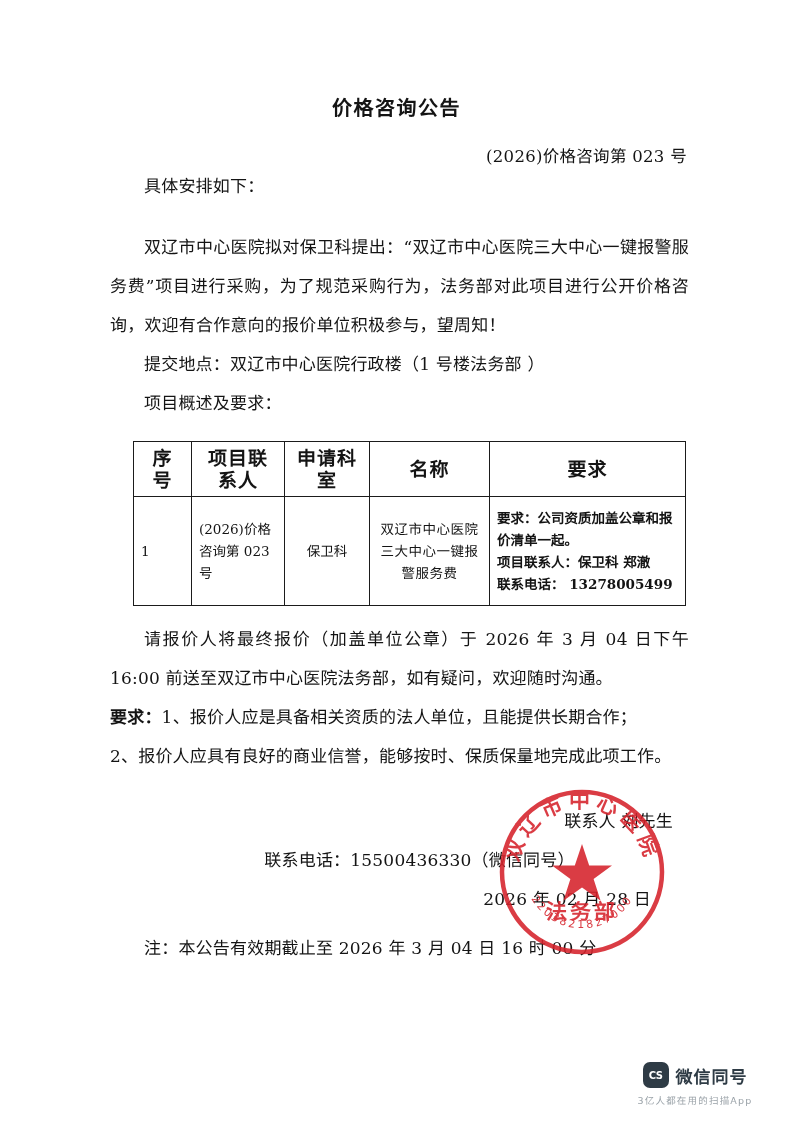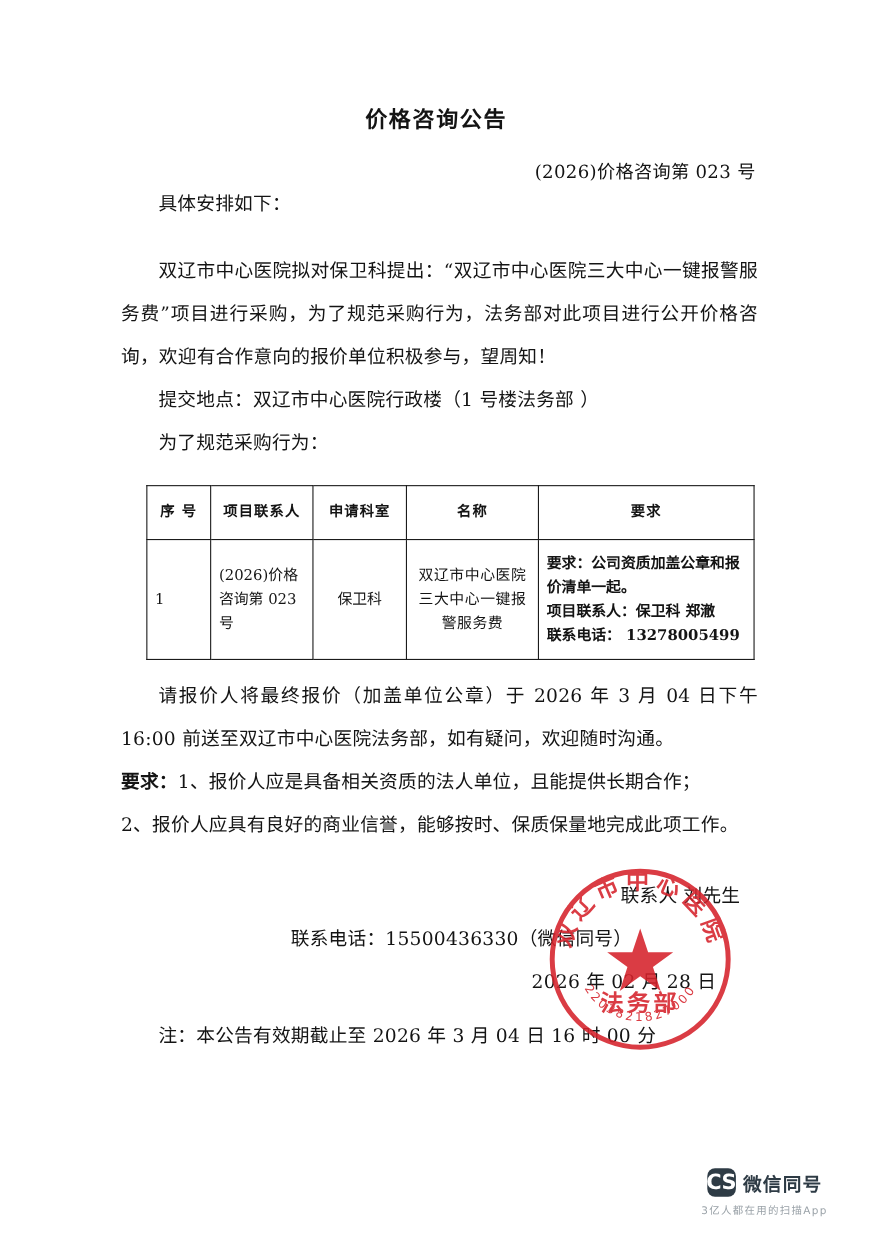--- a/index.html
+++ b/index.html
@@ -84,21 +84,21 @@
     border: 1px solid #1b1b1b;
     padding: 5px 7px;
     font-size: 13.5px;
     vertical-align: middle;
     line-height: 22px;
   }
   table.req-table th {
     text-align: center;
     font-weight: bold;
     height: 38px;
-    font-size: 13px;
+    font-size: 19px;
     letter-spacing: 1px;
   }
   td.c-no      { width: 43px;  text-align: left; padding-left: 9px; font-size: 13px;}
   td.c-code    { width: 78px;  text-align: left; }
   td.c-dept    { width: 70px;  text-align: center; }
   td.c-name    { width: 105px; text-align: center; }
   td.c-req     { text-align: left; font-weight: bold; }
   th.h-no      { width: 43px; }
   th.h-code    { width: 78px; }
   th.h-dept    { width: 70px; }
@@ -186,21 +186,21 @@
   }
   .cs-badge {
     display: inline-flex;
     align-items: center;
     justify-content: center;
     width: 26px;
     height: 26px;
     border-radius: 7px;
     background: #2e3b45;
     color: #ffffff;
-    font-size: 19px;
+    font-size: 10px;
     font-weight: bold;
     font-family: "DejaVu Sans", "Liberation Sans", sans-serif;
     letter-spacing: -0.5px;
   }
   .wm-name {
     font-size: 17px;
     font-weight: bold;
     color: #2e3b45;
     font-family: "DejaVu Sans", "Liberation Sans", sans-serif;
     letter-spacing: 1px;
@@ -219,21 +219,21 @@
 <div class="page">
 
   <h1 class="doc-title">价格咨询公告</h1>
 
   <div class="doc-number">(2026)价格咨询第 023 号</div>
 
   <div class="body-block">
     <p class="para indent">具体安排如下：</p>
     <p class="para indent lead">双辽市中心医院拟对保卫科提出：“双辽市中心医院三大中心一键报警服务费”项目进行采购，为了规范采购行为，法务部对此项目进行公开价格咨询，欢迎有合作意向的报价单位积极参与，望周知！</p>
     <p class="para indent">提交地点：双辽市中心医院行政楼（1 号楼法务部 ）</p>
-    <p class="para indent">为了规范采购行为：</p>
+    <p class="para indent">项目概述及要求：</p>
   </div>
 
   <div class="table-wrap">
     <table class="req-table">
       <thead>
         <tr>
           <th class="h-no">序  号</th>
           <th class="h-code">项目联系人</th>
           <th class="h-dept">申请科室</th>
           <th class="h-name">名称</th>

